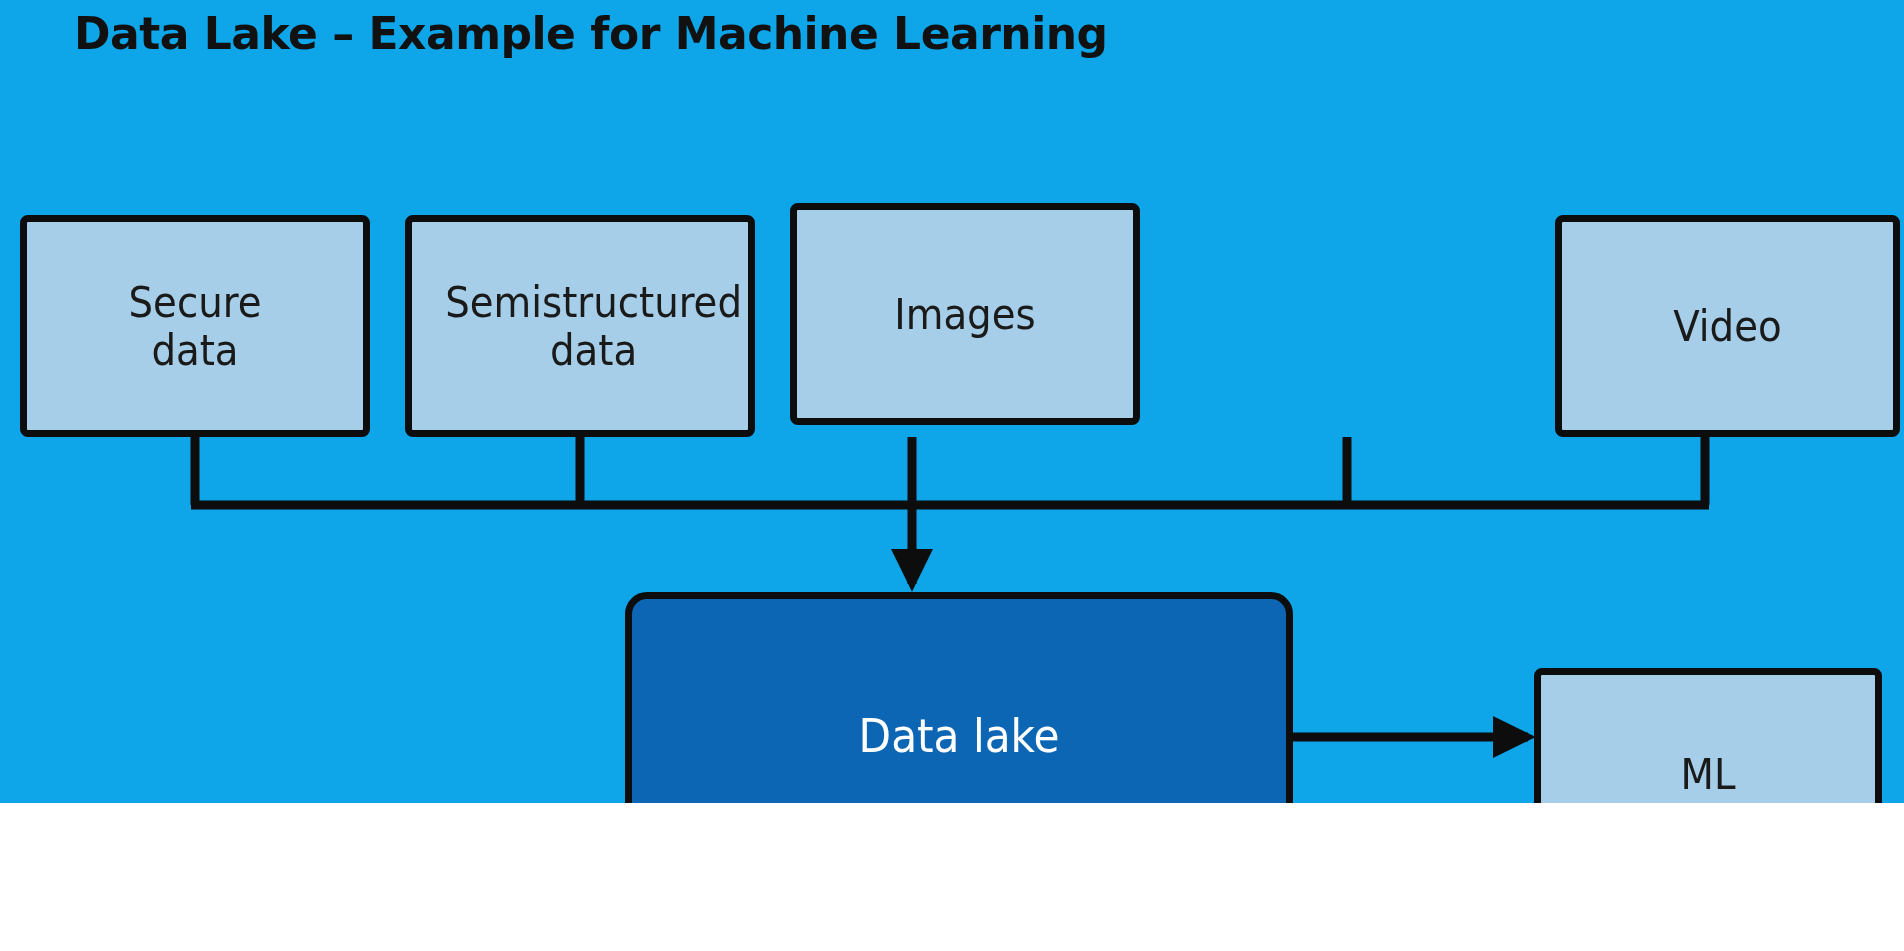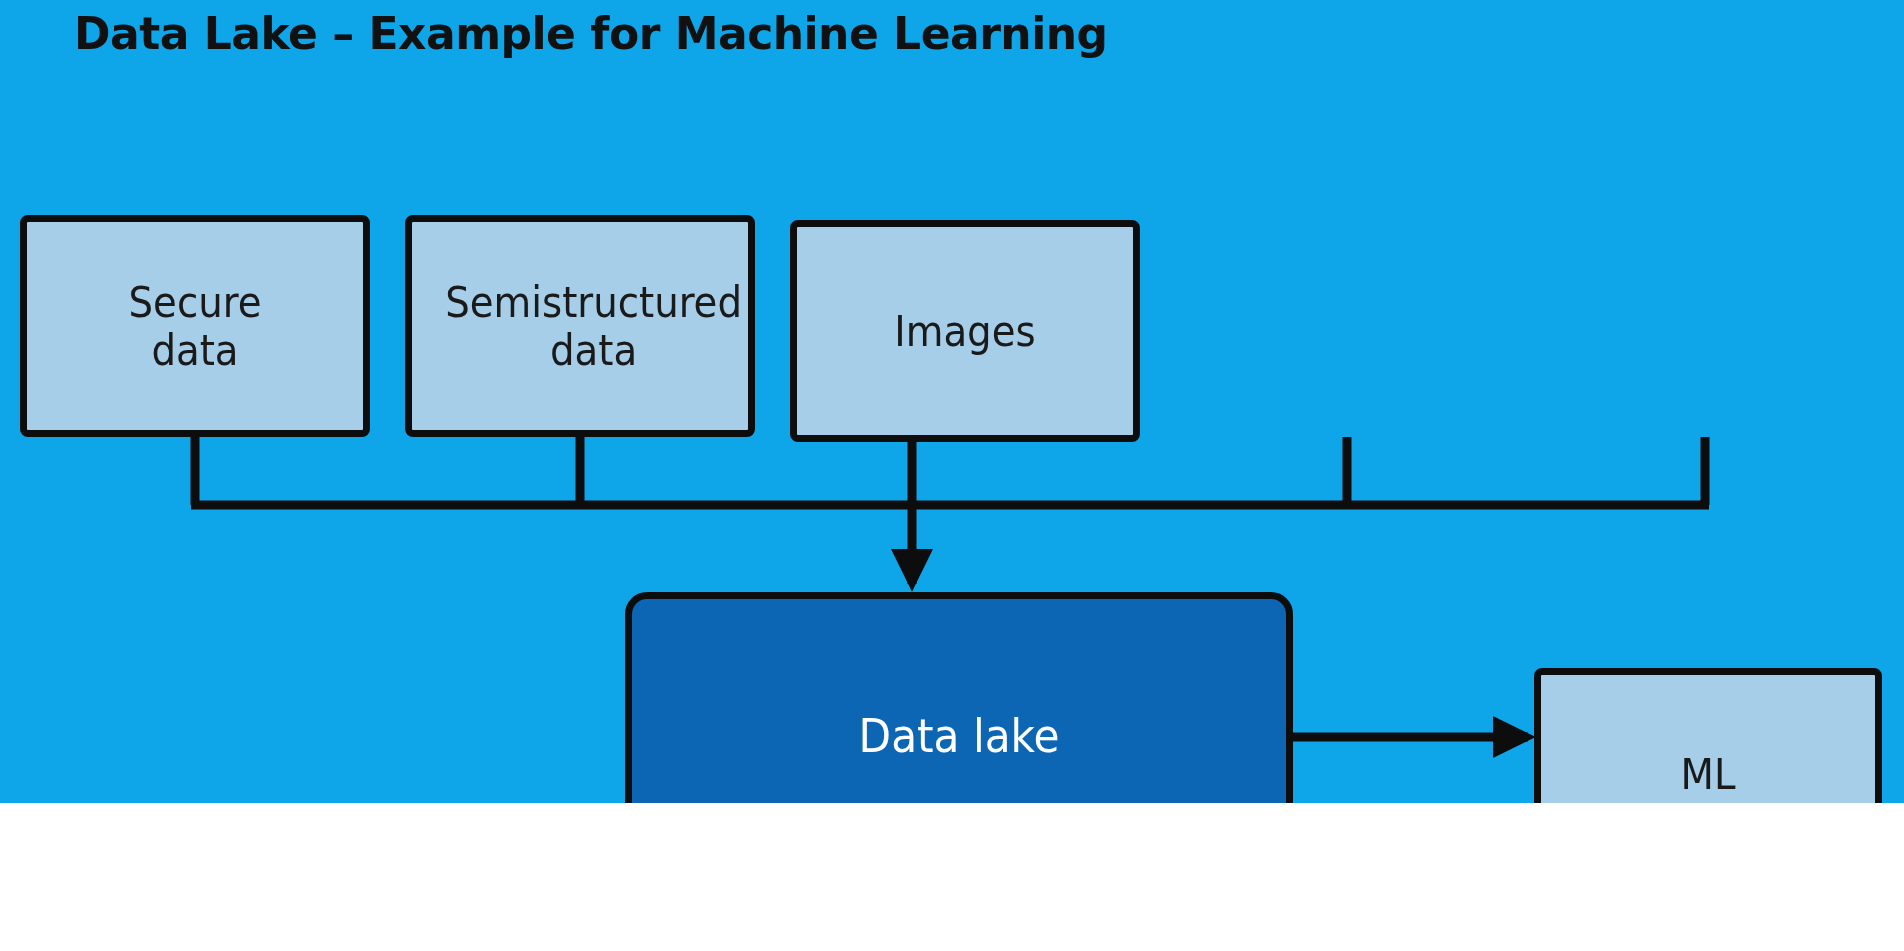--- a/index.html
+++ b/index.html
@@ -99,25 +99,28 @@
   </svg>
 
   <div class="node source" style="left:20px; top:215px; width:350px; height:222px;">
     <div class="node-label"><span>Secure</span><br><span>data</span></div>
   </div>
 
   <div class="node source" style="left:405px; top:215px; width:350px; height:222px;justify-content:flex-end;">
     <div class="node-label"><span>Semistructured</span><br><span>data</span></div>
   </div>
 
-  <div class="node source" style="left:790px; top:220px; width:350px; height:222px;">
+  <div class="node source" style="left:790px; top:203px; width:350px; height:222px;">
     <div class="node-label">Images</div>
   </div>
 
 
+  <div class="node source" style="left:1555px; top:215px; width:345px; height:222px;">
+    <div class="node-label">Video</div>
+  </div>
 
   <div class="node primary" style="left:625px; top:592px; width:668px; height:288px;">
     <div class="node-label">Data lake</div>
   </div>
 
   <div class="node sink" style="left:1534px; top:668px; width:348px; height:213px;">
     <div class="node-label">ML</div>
   </div>
 
 </div>

